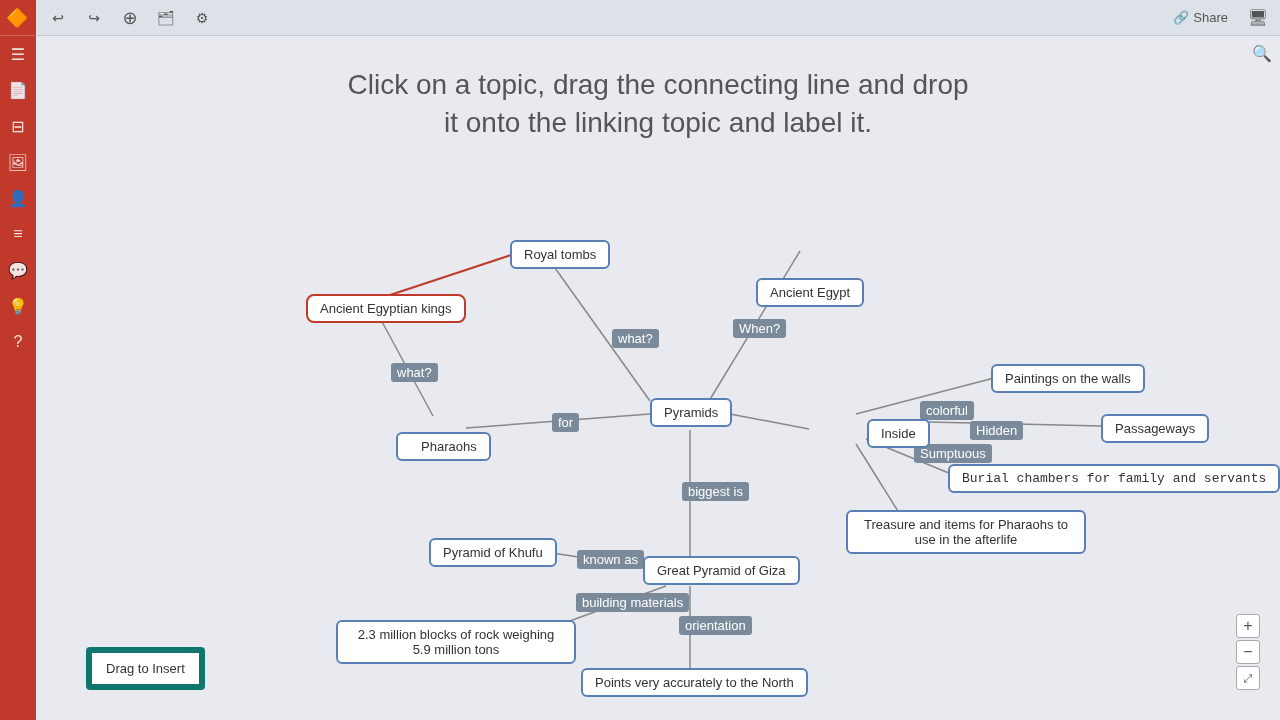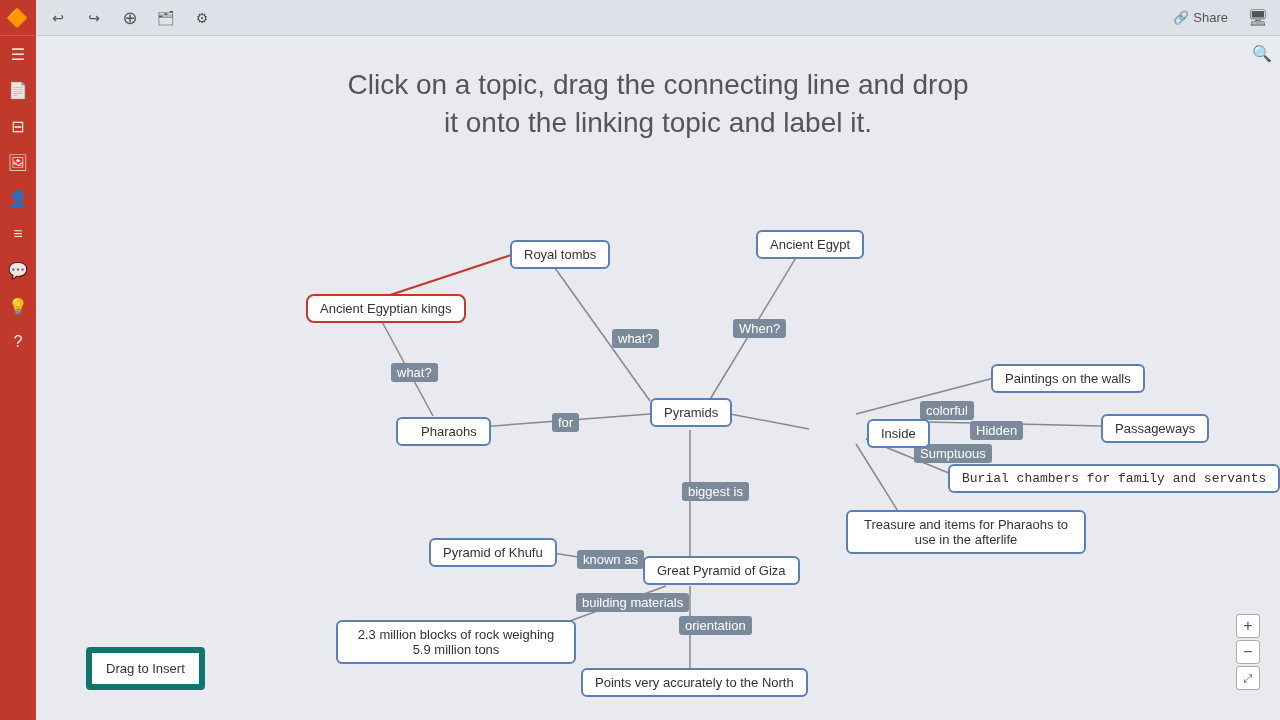--- a/index.html
+++ b/index.html
@@ -142,20 +142,21 @@
       cursor: pointer;
       text-align: center;
     }
     .node.royal-tombs {
       border-color: #5a7fb5;
       background: white;
     }
     .node.ancient-egypt {
       border-color: #5a7fb5;
       background: white;
+      margin-top: 48px;
     }
     .node.ancient-egyptian-kings {
       border-color: #c0392b;
       border-width: 2px;
       background: white;
     }
     .node.pyramids {
       border-color: #5a7fb5;
       background: white;
     }
@@ -346,21 +347,21 @@
     </div>
 
     <div class="node ancient-egyptian-kings" style="left:270px; top:258px;border-radius:8px;">
       <span>Ancient Egyptian kings</span>
     </div>
 
     <div class="node pyramids" style="left:614px; top:362px;">
       <span>Pyramids</span>
     </div>
 
-    <div class="node pharaohs" style="left:360px; top:381px;padding-left:23px;">
+    <div class="node pharaohs" style="left:360px; top:396px;padding-left:23px;">
       <span>Pharaohs</span>
     </div>
 
     <div class="node inside" style="left:795px; top:383px;margin-left:36px;">
       <span>Inside</span>
     </div>
 
     <div class="node passageways" style="left:1065px; top:378px;">
       <span>Passageways</span>
     </div>

